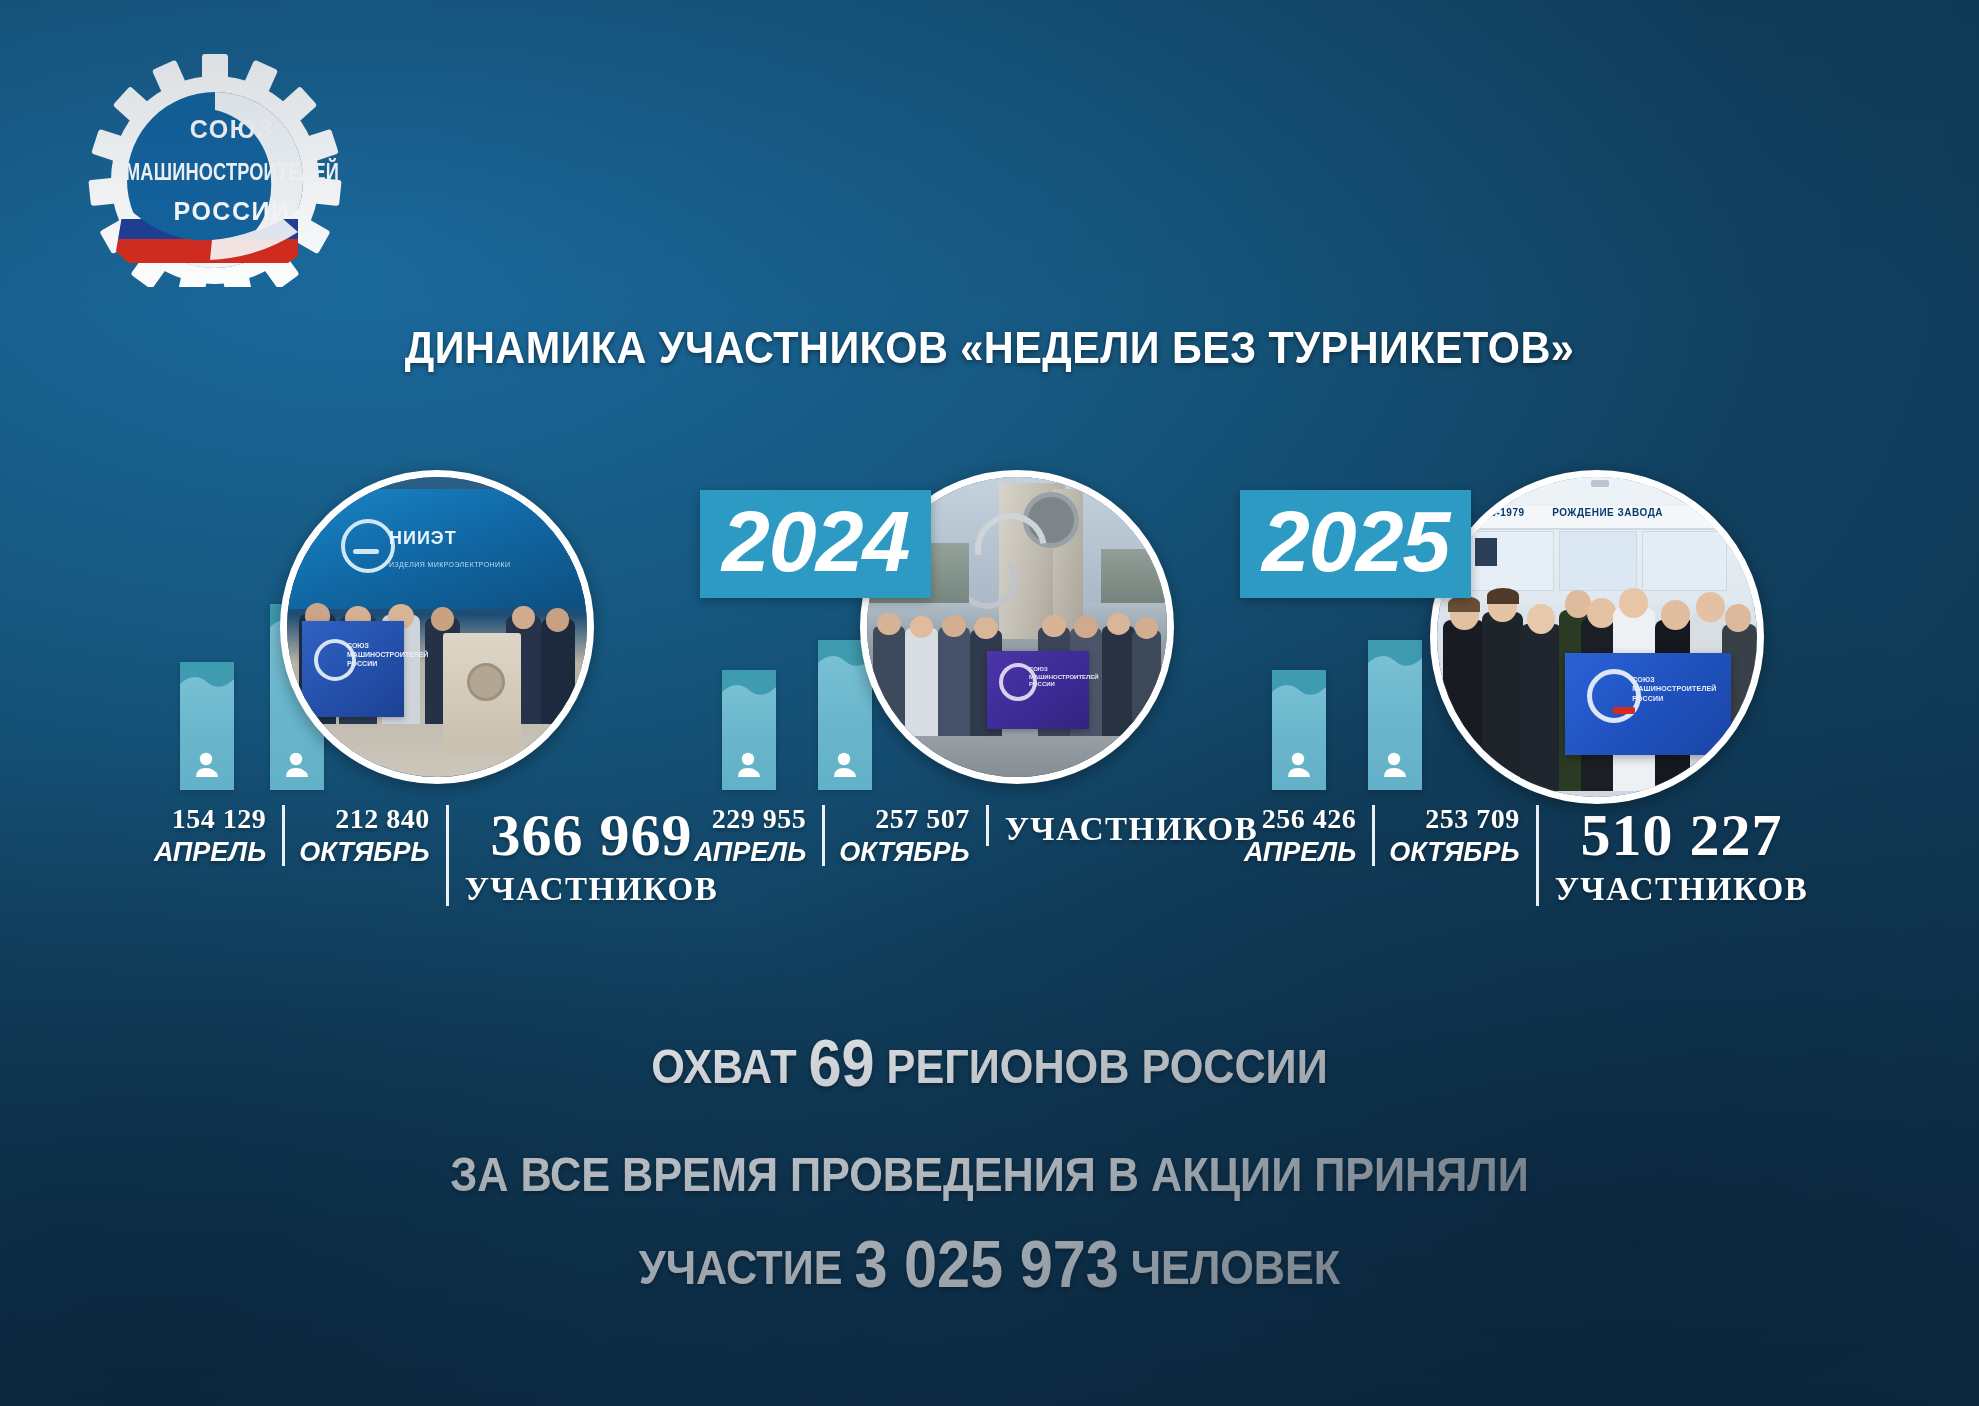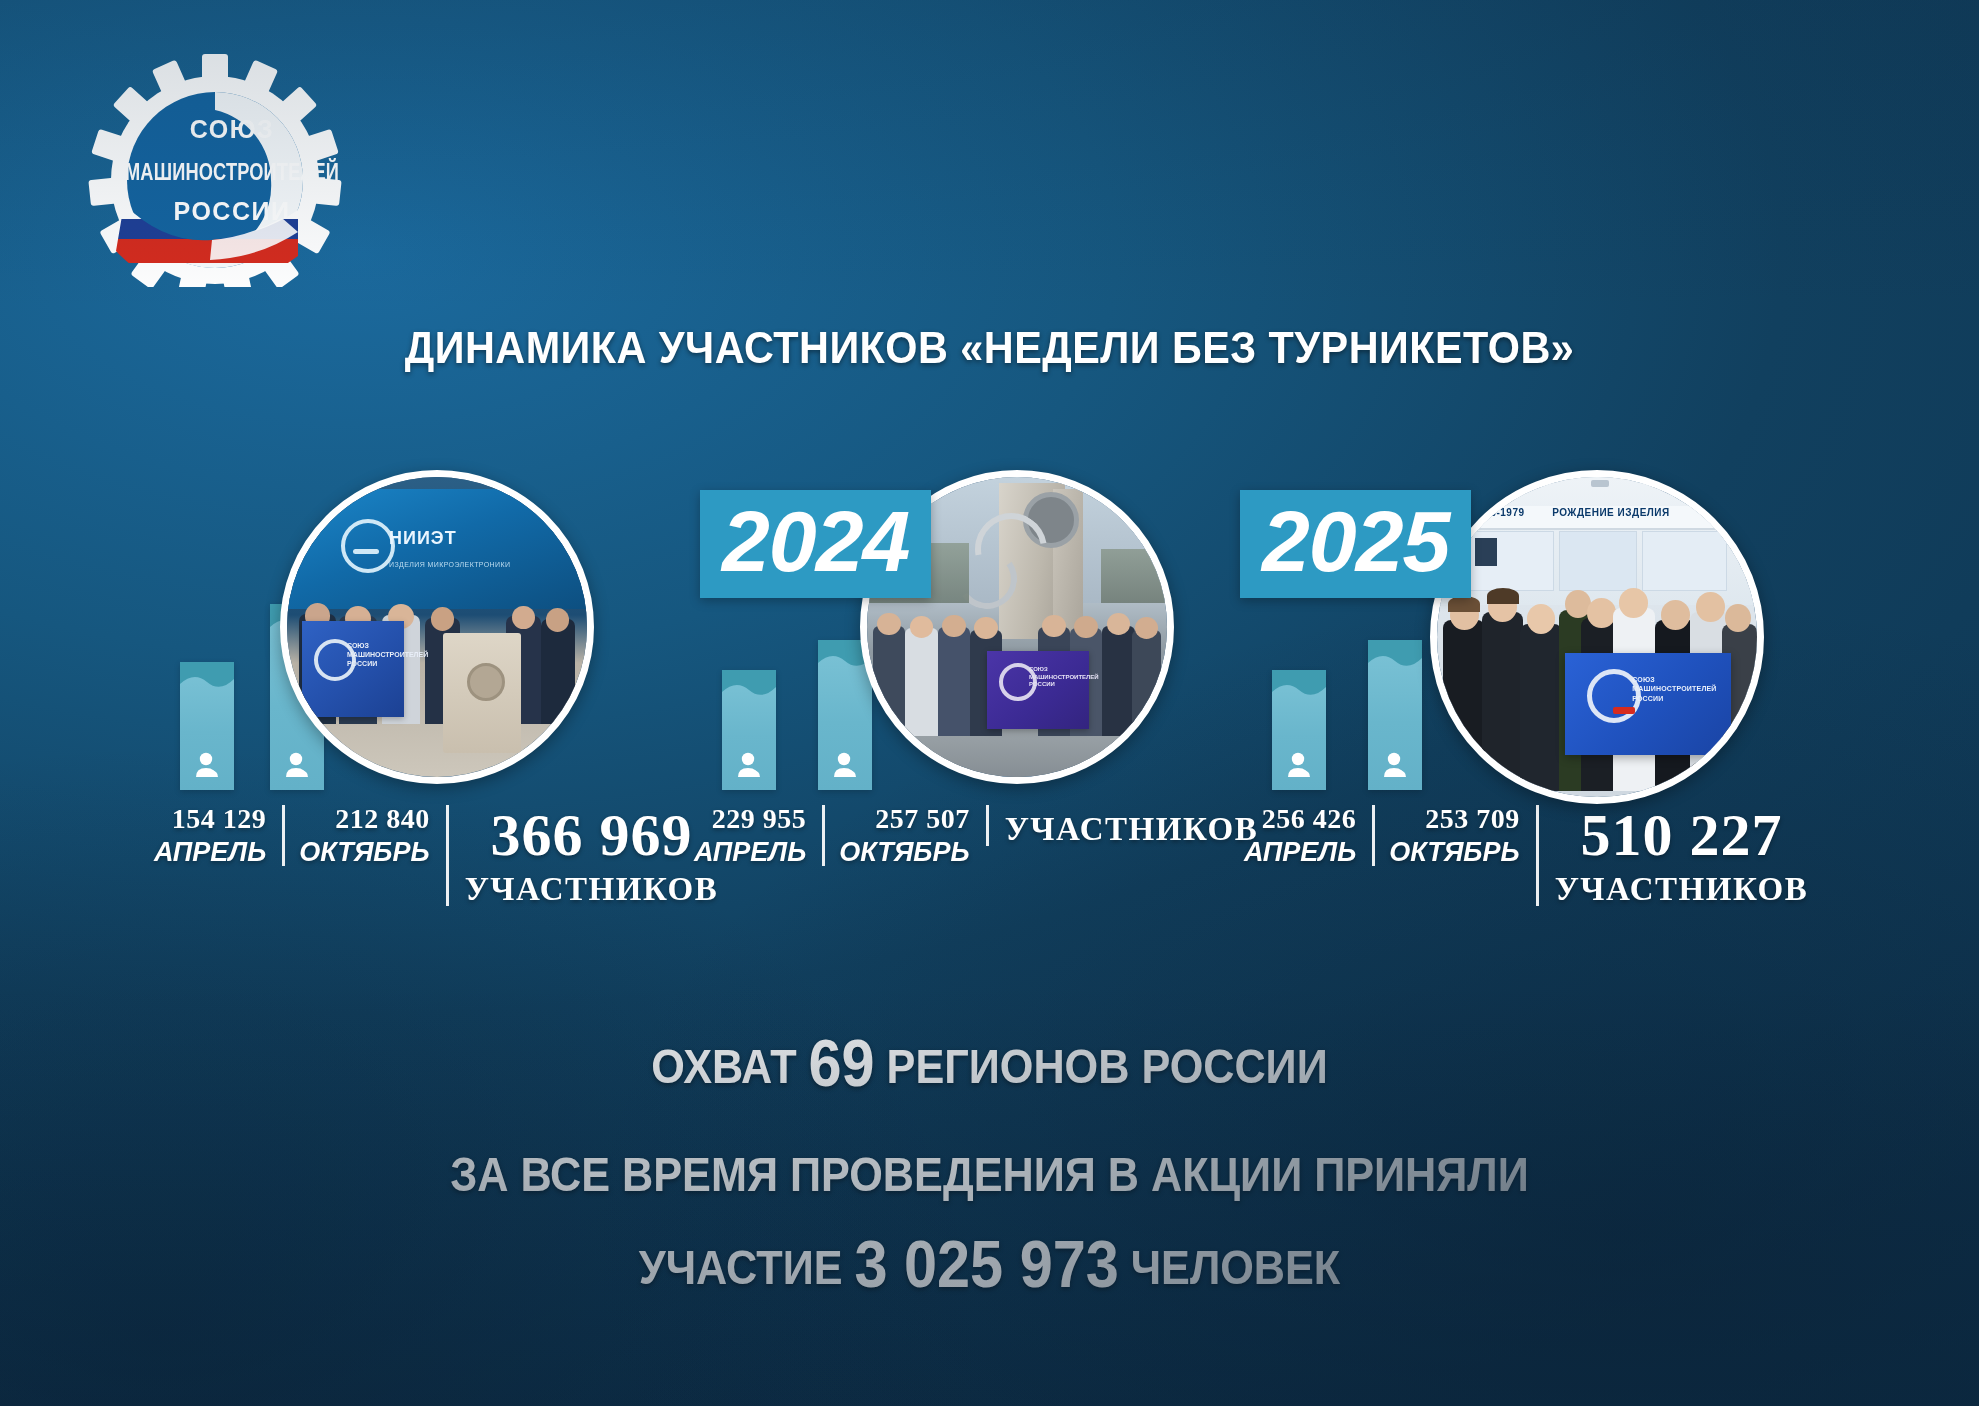--- a/index.html
+++ b/index.html
@@ -415,21 +415,21 @@
         <div class="ph" style="background:linear-gradient(180deg,#e8eef3 0%,#dde5ec 40%,#cfd8e0 100%);">
 
           <div style="position:absolute;left:0;top:0;width:100%;height:40%;
                       background:linear-gradient(180deg,#eef3f7 0%,#dfe8ef 100%);"></div>
 
           <div style="position:absolute;left:8%;top:9%;width:84%;height:7%;
                       background:#f4f8fb;border-bottom:2px solid #cfd9e2;"></div>
           <div style="position:absolute;left:11%;top:9.5%;color:#0b3a6b;font-size:10px;font-weight:bold;
                       letter-spacing:.5px;font-family:'Liberation Sans',sans-serif;">1968-1979</div>
           <div style="position:absolute;left:36%;top:9.5%;color:#0b3a6b;font-size:10px;font-weight:bold;
-                      letter-spacing:.5px;font-family:'Liberation Sans',sans-serif;">РОЖДЕНИЕ ИЗДЕЛИЯ</div>
+                      letter-spacing:.5px;font-family:'Liberation Sans',sans-serif;">РОЖДЕНИЕ ЗАВОДА</div>
 
           <div style="position:absolute;left:10%;top:17%;width:26%;height:18%;background:#e6eef6;border:1px solid #ccd9e5;"></div>
           <div style="position:absolute;left:38%;top:17%;width:24%;height:18%;background:#dbe7f2;border:1px solid #ccd9e5;"></div>
           <div style="position:absolute;left:64%;top:17%;width:26%;height:18%;background:#e4edf5;border:1px solid #ccd9e5;"></div>
           <div style="position:absolute;left:12%;top:19%;width:22px;height:28px;background:#2a3f57;"></div>
 
           <div style="position:absolute;left:26%;top:1%;width:18px;height:7px;background:#b9c5d0;border-radius:2px;"></div>
           <div style="position:absolute;left:48%;top:1%;width:18px;height:7px;background:#b9c5d0;border-radius:2px;"></div>
           <div style="position:absolute;left:70%;top:1%;width:18px;height:7px;background:#b9c5d0;border-radius:2px;"></div>
 

